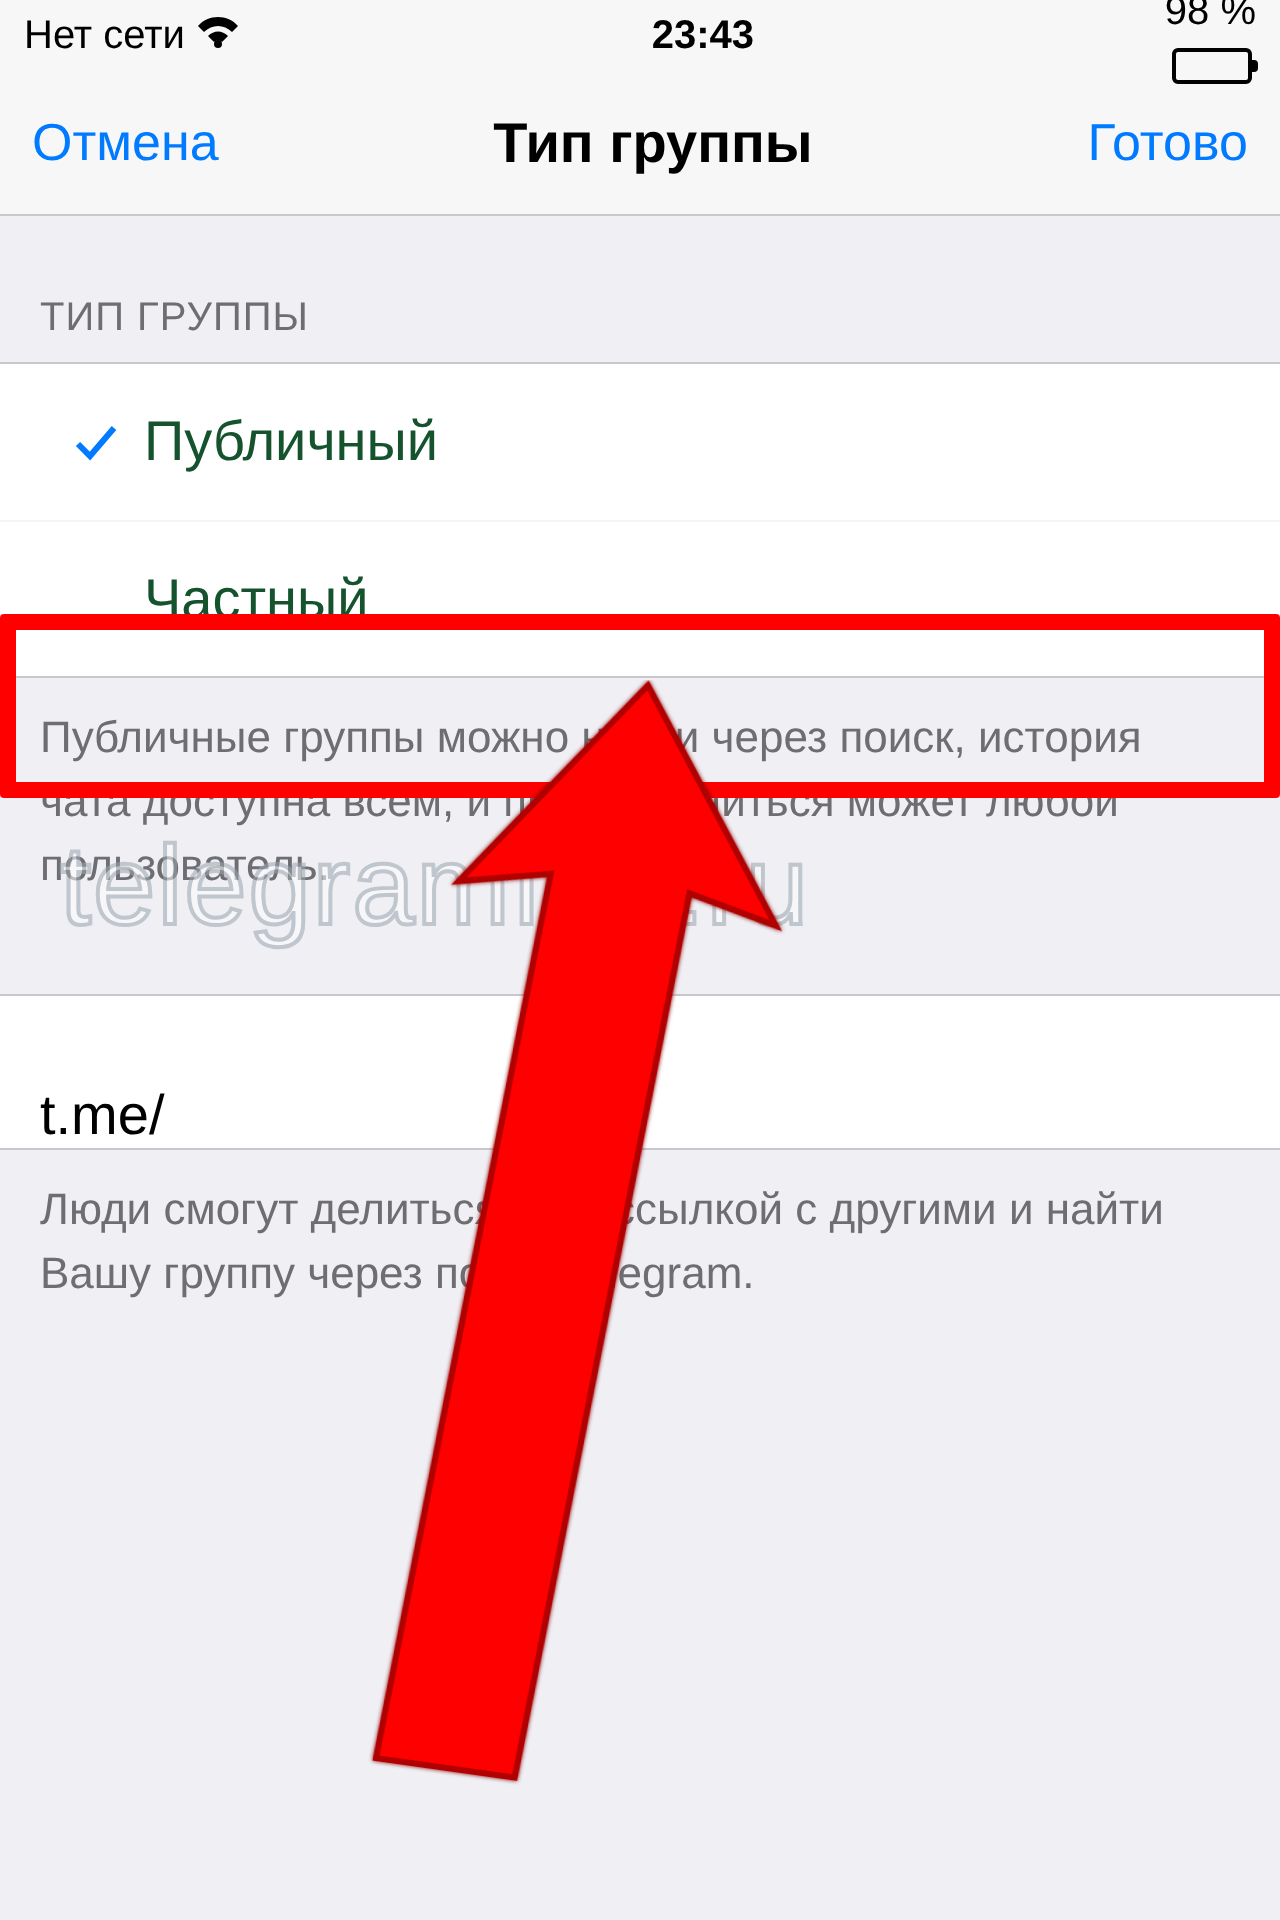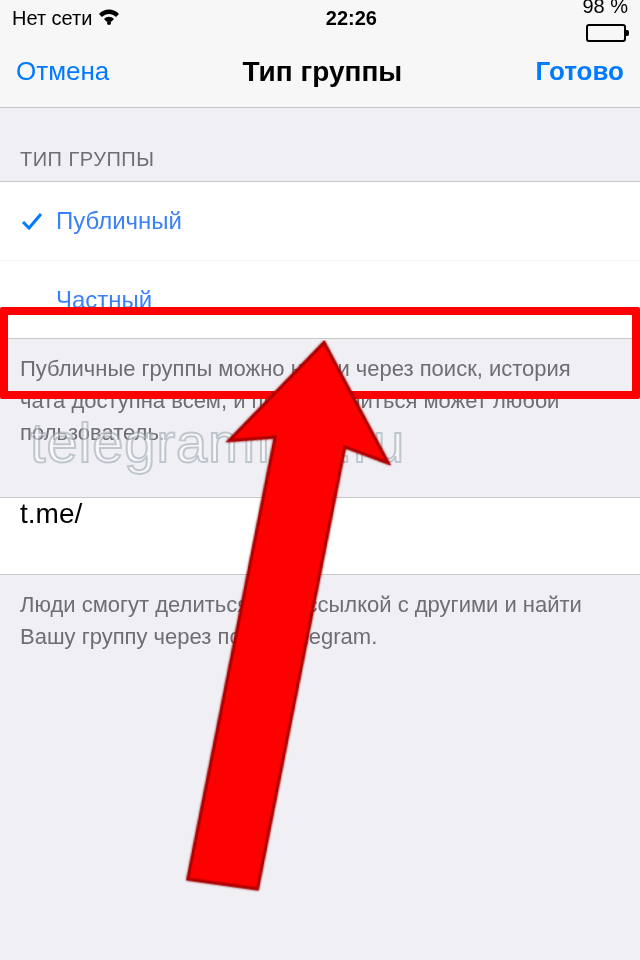--- a/index.html
+++ b/index.html
@@ -58,44 +58,44 @@
       padding: 0 16px;
       border-bottom: 1px solid #c8c8cc;
       gap: 23px;
     }
     .nav-left, .nav-right {
       color: #007aff;
       font-size: 26px;
       font-weight: 400;
       cursor: pointer;
     }
-    .nav-right { font-weight: 700; }
+    .nav-right { font-weight: 400; }
     .nav-title {
       font-size: 28px;
       font-weight: 600;
       color: #000;
     }
     .section-header {
       padding: 40px 20px 10px;
       font-size: 20px;
       color: #6d6d72;
       letter-spacing: 0.5px;
     }
     .list {
       background: #fff;
       border-top: 1px solid #c8c8cc;
       border-bottom: 1px solid #c8c8cc;
     }
     .list-row {
       height: 78px;
       display: flex;
       align-items: center;
-      padding: 0 20px;
-      font-size: 24px;
-      color: #3b82f6;
+      padding: 0 36px;
+      font-size: 28px;
+      color: #14532d;
       position: relative;
     }
     .list-row + .list-row {
       border-top: 1px solid #c8c8cc30;
     }
     .check-slot {
       width: 36px;
       display: flex;
       align-items: center;
       justify-content: flex-start;
@@ -116,21 +116,21 @@
       font-size: 22px;
       line-height: 1.45;
       color: #6d6d72;
     }
     .link-row {
       background: #fff;
       border-top: 1px solid #c8c8cc;
       border-bottom: 1px solid #c8c8cc;
       height: 78px;
       display: flex;
-      align-items: flex-start;
+      align-items: flex-end;
       padding: 0 20px;
       font-size: 28px;
       color: #000;
       margin-top: 24px;
     }
     .watermark {
       position: absolute;
       top: 410px;
       left: 30px;
       font-size: 56px;
@@ -155,21 +155,21 @@
 <div class="status-bar">
   <div class="status-left">
     <span>Нет сети</span>
     <span>
       <svg width="22" height="16" viewBox="0 0 22 16">
           <path d="M1 5 C6 -1 16 -1 21 5 L18 8 C14 4 8 4 4 8 Z M6 10 C9 7 13 7 16 10 L13 13 C12 12 10 12 9 13 Z" fill="#000"></path>
           <circle cx="11" cy="14" r="2" fill="#000"></circle>
         </svg>
     </span>
   </div>
-  <span style="font-weight:600">22:26</span>
+  <span style="font-weight:600">23:43</span>
   <div class="status-right">
     <span>98 %</span>
     <span class="battery-shell"><span class="battery-fill"></span></span>
   </div>
 </div>
 
 <div class="nav-bar">
   <span class="nav-left">Отмена</span>
   <span class="nav-title">Тип группы</span>
   <span class="nav-right">Готово</span>

